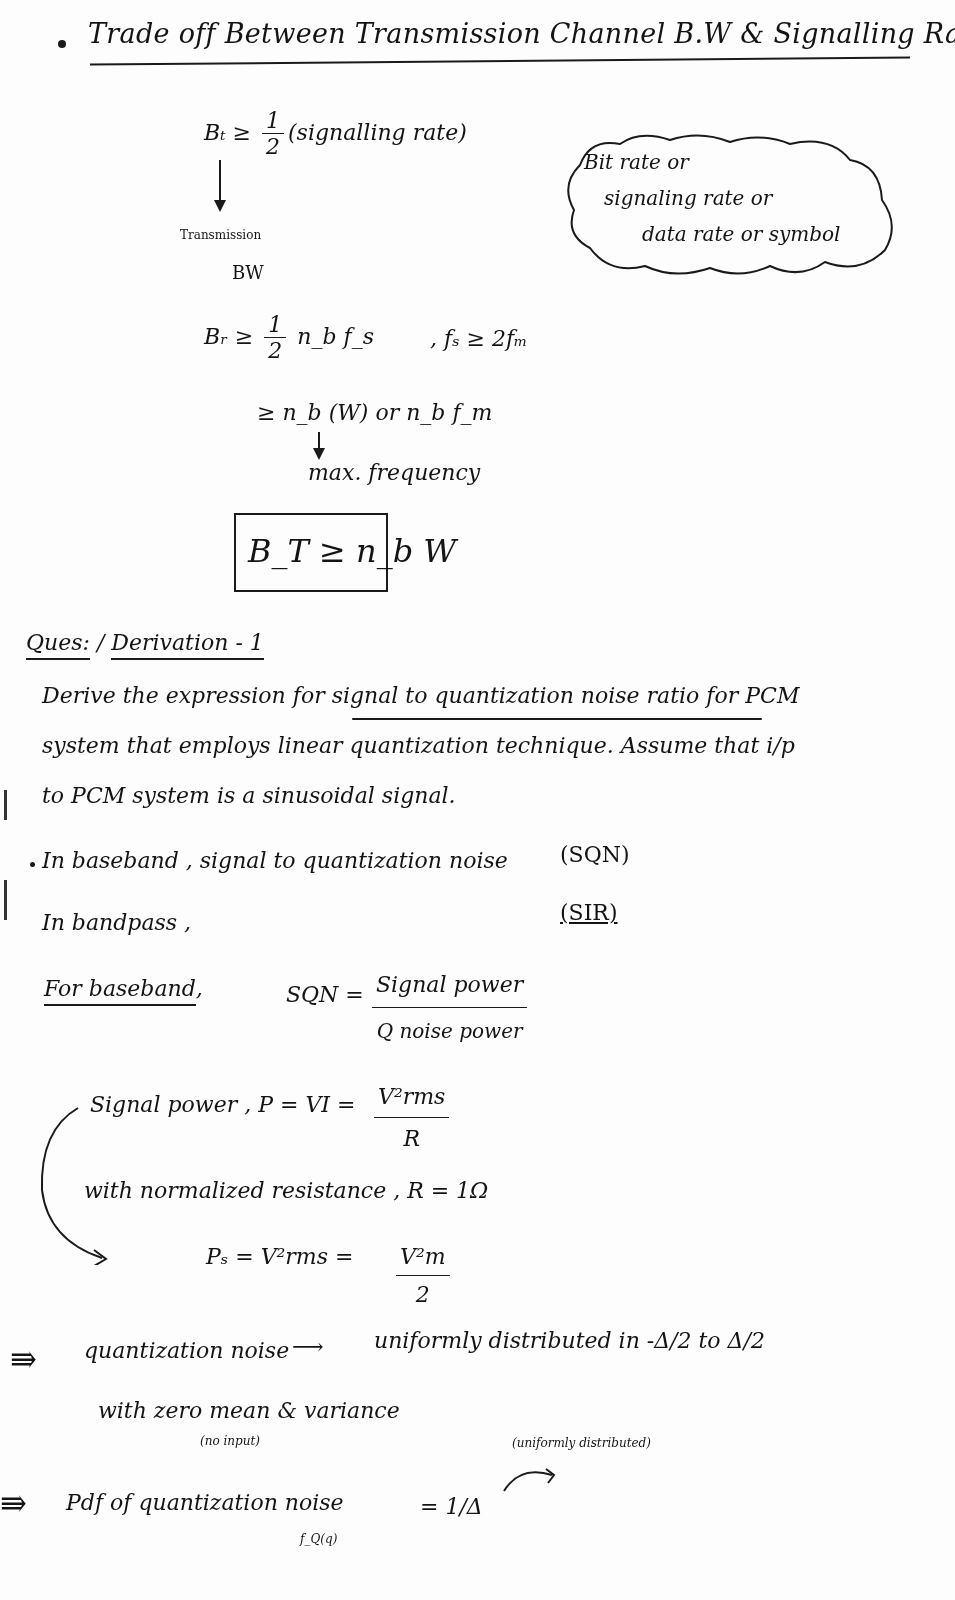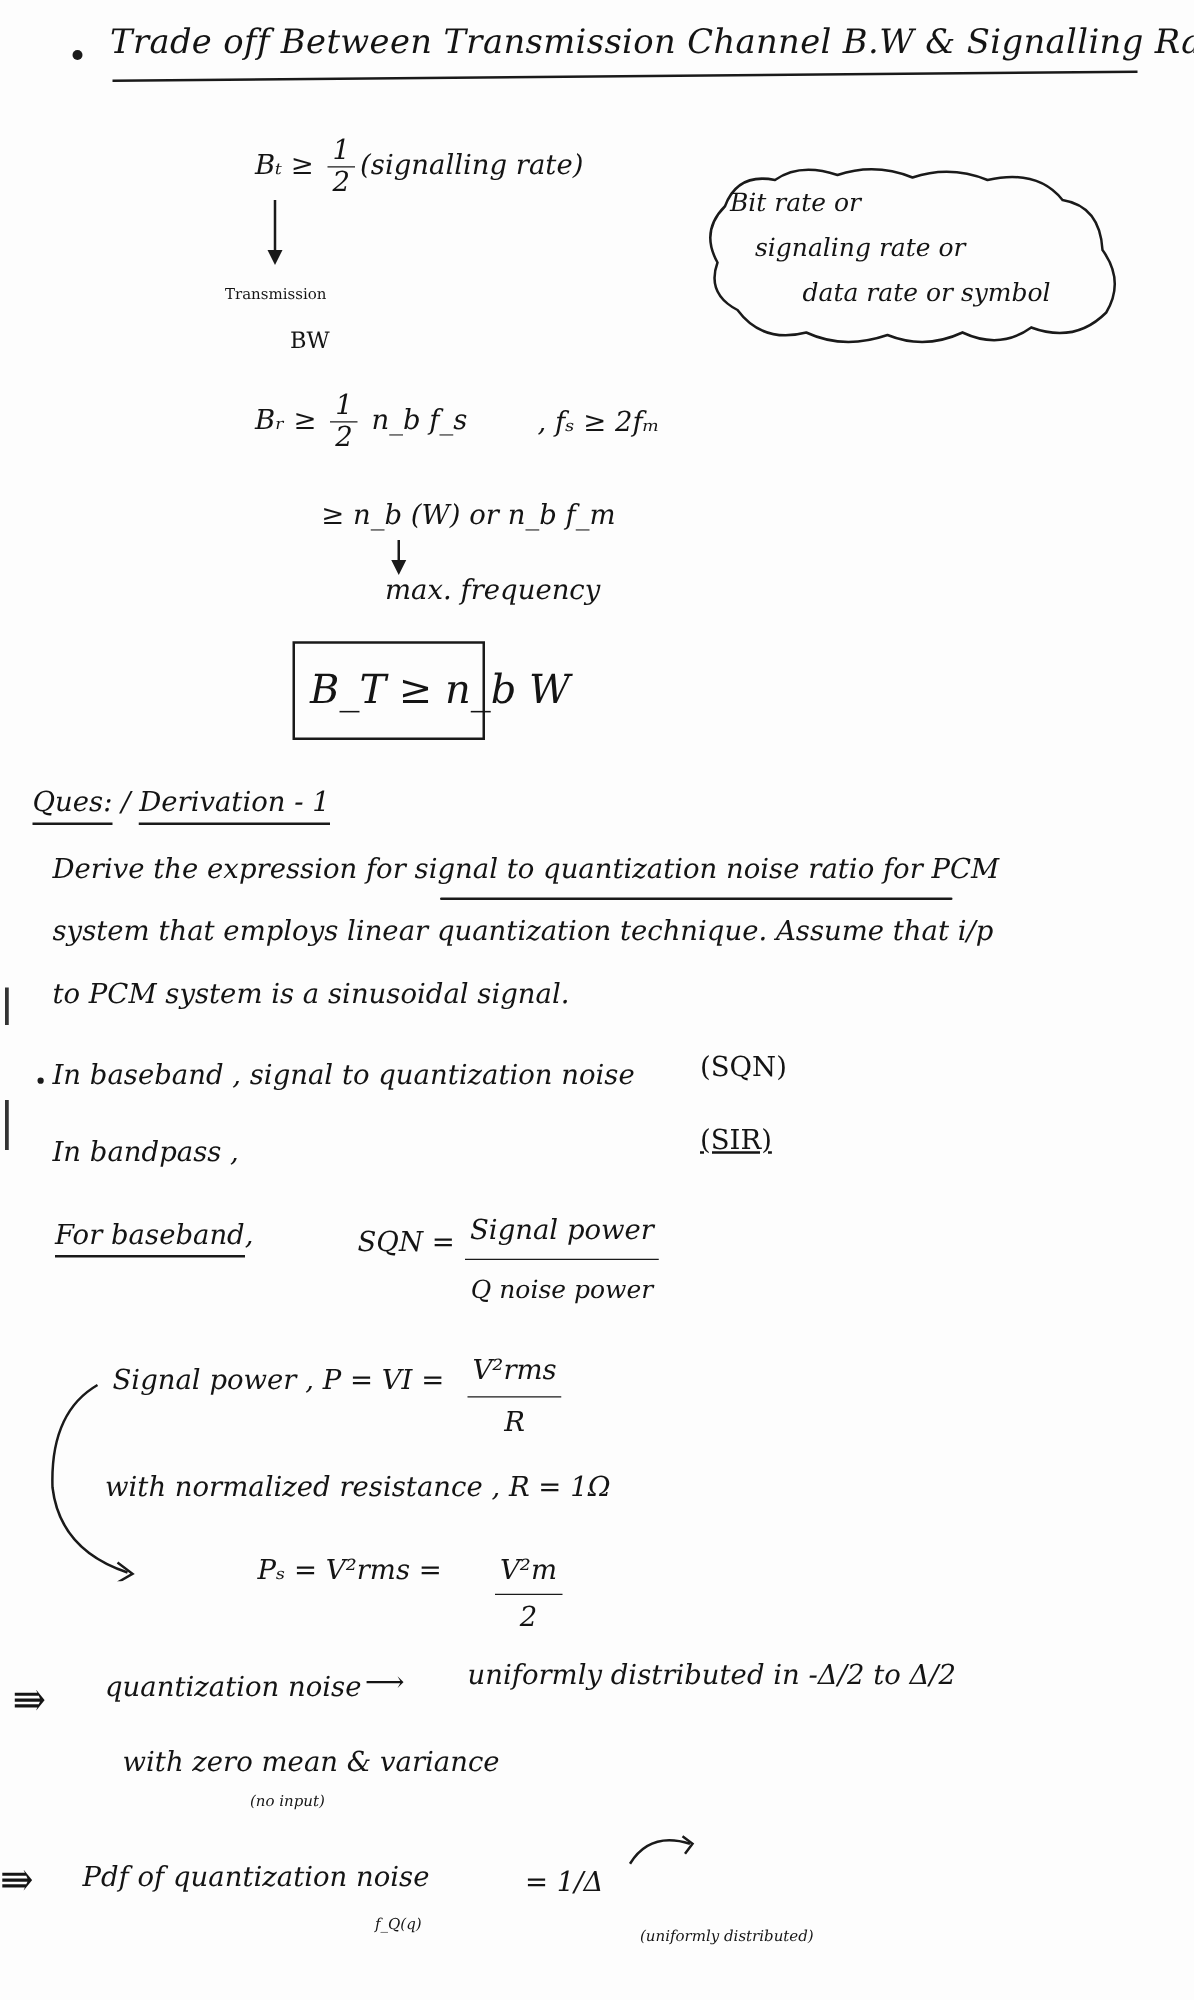--- a/index.html
+++ b/index.html
@@ -128,13 +128,13 @@
 <div class="hw f20" style="left:200px;top:1434px;">(no input)</div>
 
 <div class="hw f24" style="left:0px;top:1484px;font-style:normal;">⇛</div>
 <div class="hw f22" style="left:66px;top:1490px;">Pdf of quantization noise</div>
 <div class="hw f20" style="left:300px;top:1532px;">f_Q(q)</div>
 <div class="hw f22" style="left:420px;top:1494px;">= 1/Δ</div>
 <svg style="position:absolute;left:500px;top:1465px;" width="60" height="30">
   <path d="M4,26 Q20,0 52,10" fill="none" stroke="#1a1a1a" stroke-width="2"></path>
   <path d="M46,4 L54,10 L48,18" fill="none" stroke="#1a1a1a" stroke-width="2"></path>
 </svg>
-<div class="hw f20" style="left:512px;top:1542px;">(uniformly distributed)</div>
+<div class="hw f20" style="left:512px;top:1436px;">(uniformly distributed)</div>
 
 </body></html>

